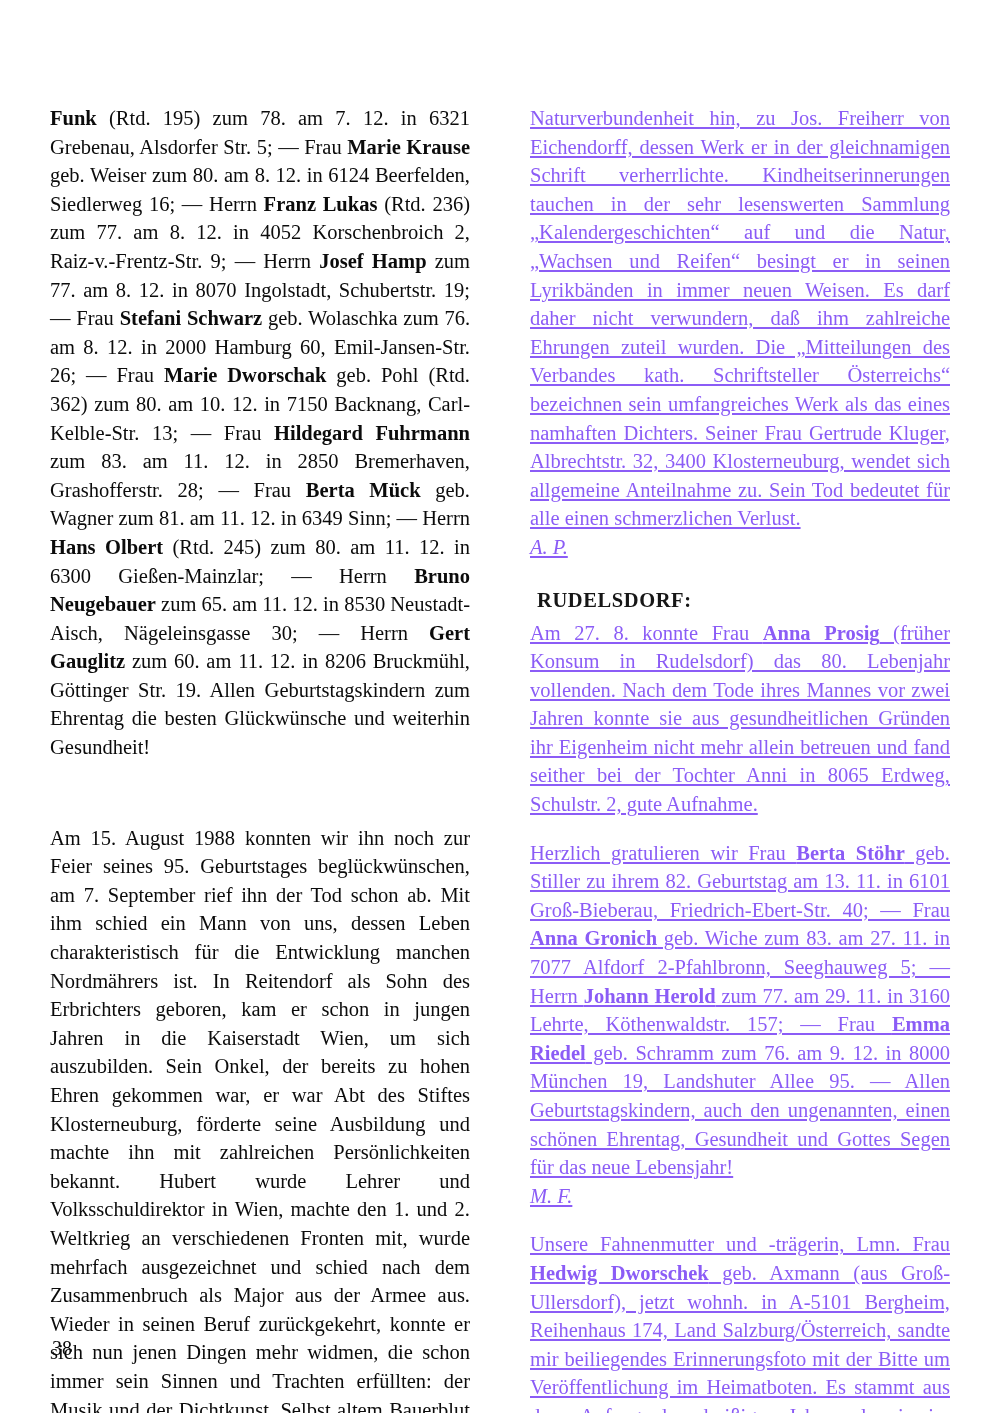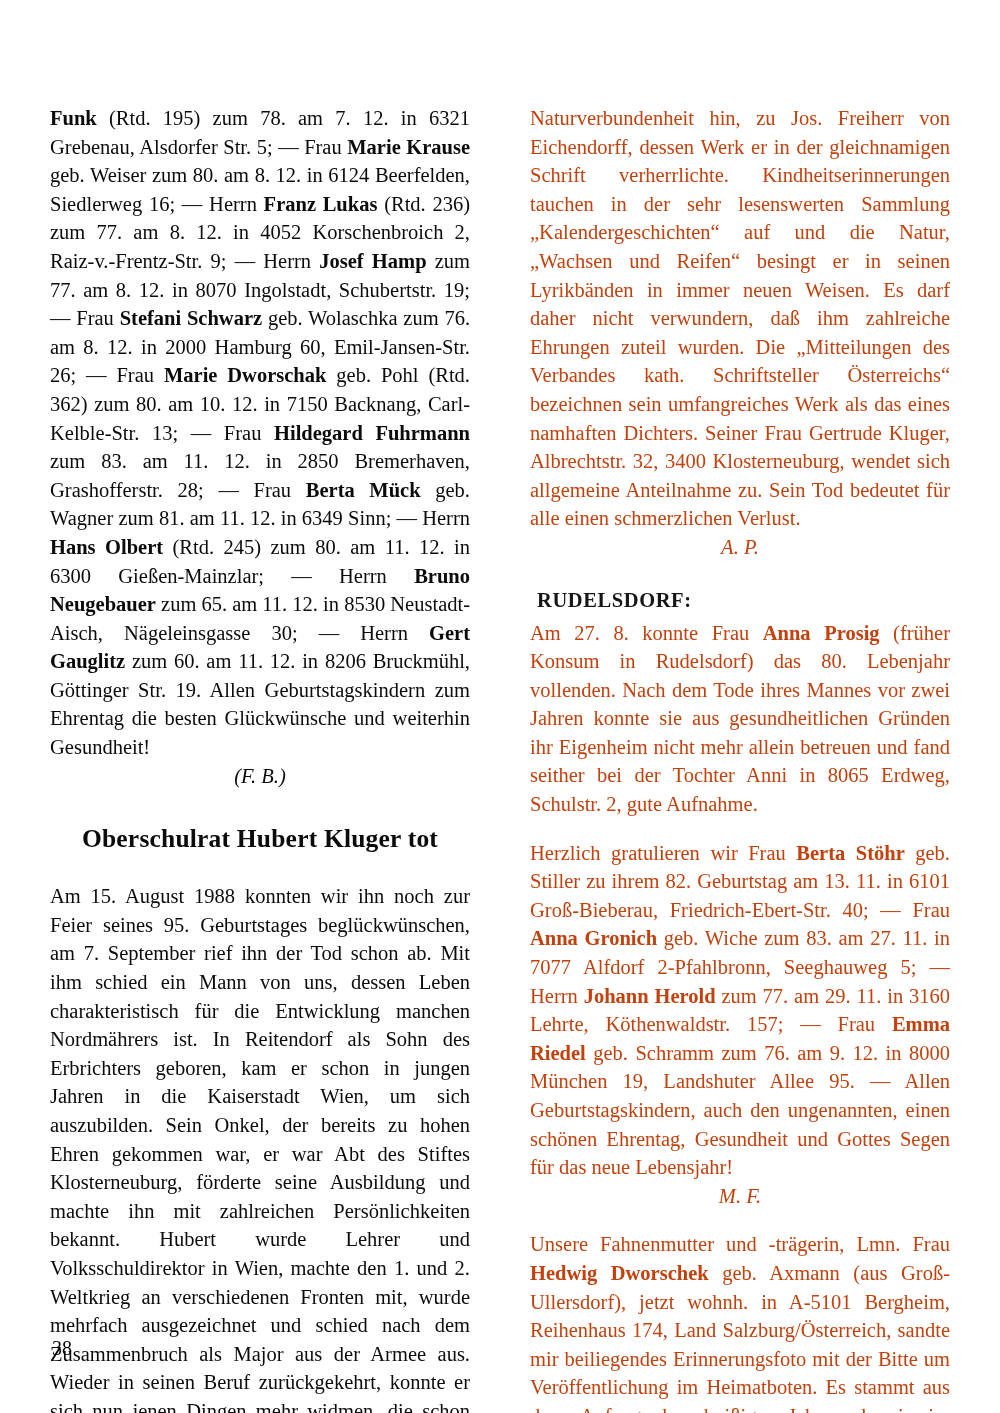--- a/index.html
+++ b/index.html
@@ -54,51 +54,49 @@
     letter-spacing: 0.2px;
   }
   .subhead {
     margin: 7px;
     font-size: 20.5px;
     font-weight: bold;
     letter-spacing: 0.6px;
   }
   .sig {
     display: block;
-    text-align: center;
+    text-align: left;
     font-style: italic;
     font-size: 20.5px;
   }
   b { font-weight: bold; }
   .pageno {
     position: absolute;
     left: 52px;
     top: 1337px;
     font-size: 20px;
   }
   
-  .col.right p.body { color: #c2410c; }
+  .col.right p.body { color: #8b5cf6; text-decoration: underline; }
 </style>
 </head>
 <body>
 
 <div class="page">
 
   <div class="columns">
 
     <div class="col left">
 
       <p class="body">
         <span><b>Funk</b><span> (Rtd. 195) zum 78. am 7. 12. in 6321 Grebenau, Alsdorfer Str. 5; — Frau </span><b>Marie Krause</b><span> geb. Weiser zum 80. am 8. 12. in 6124 Beerfelden, Siedlerweg 16; — Herrn </span><b>Franz Lukas</b><span> (Rtd. 236) zum 77. am 8. 12. in 4052 Korschenbroich 2, Raiz-v.-Frentz-Str. 9; — Herrn </span><b>Josef Hamp</b><span> zum 77. am 8. 12. in 8070 Ingolstadt, Schubertstr. 19; — Frau </span><b>Stefani Schwarz</b><span> geb. Wolaschka zum 76. am 8. 12. in 2000 Hamburg 60, Emil-Jansen-Str. 26; — Frau </span><b>Marie Dworschak</b><span> geb. Pohl (Rtd. 362) zum 80. am 10. 12. in 7150 Backnang, Carl-Kelble-Str. 13; — Frau </span><b>Hildegard Fuhrmann</b><span> zum 83. am 11. 12. in 2850 Bremerhaven, Grashofferstr. 28; — Frau </span><b>Berta Mück</b><span> geb. Wagner zum 81. am 11. 12. in 6349 Sinn; — Herrn </span><b>Hans Olbert</b><span> (Rtd. 245) zum 80. am 11. 12. in 6300 Gießen-Mainzlar; — Herrn </span><b>Bruno Neugebauer</b><span> zum 65. am 11. 12. in 8530 Neustadt-Aisch, Nägeleinsgasse 30; — Herrn </span><b>Gert Gauglitz</b><span> zum 60. am 11. 12. in 8206 Bruckmühl, Göttinger Str. 19. Allen Geburtstagskindern zum Ehrentag die besten Glückwünsche und weiterhin Gesundheit!</span></span>
-        <span class="sig">(F. B.)</span>
       </p>
 
       <div class="spacer-lg"></div>
 
-      <h2 class="headline">Oberschulrat Hubert Kluger tot</h2>
 
       <div class="spacer-md"></div>
 
       <p class="body">Am 15. August 1988 konnten wir ihn noch zur Feier seines 95. Geburtstages beglückwünschen, am 7. September rief ihn der Tod schon ab. Mit ihm schied ein Mann von uns, dessen Leben charakteristisch für die Entwicklung manchen Nordmährers ist. In Reitendorf als Sohn des Erbrichters geboren, kam er schon in jungen Jahren in die Kaiserstadt Wien, um sich auszubilden. Sein Onkel, der bereits zu hohen Ehren gekommen war, er war Abt des Stiftes Klosterneuburg, förderte seine Ausbildung und machte ihn mit zahlreichen Persönlichkeiten bekannt. Hubert wurde Lehrer und Volksschuldirektor in Wien, machte den 1. und 2. Weltkrieg an verschiedenen Fronten mit, wurde mehrfach ausgezeichnet und schied nach dem Zusammenbruch als Major aus der Armee aus. Wieder in seinen Beruf zurückgekehrt, konnte er sich nun jenen Dingen mehr widmen, die schon immer sein Sinnen und Trachten erfüllten: der Musik und der Dichtkunst. Selbst altem Bauerblut entsprossen, zog es ihn besonders zu dem Dichter des Waldes und der</p>
 
     </div>
 
     <div class="col right">
 
       <p class="body">

